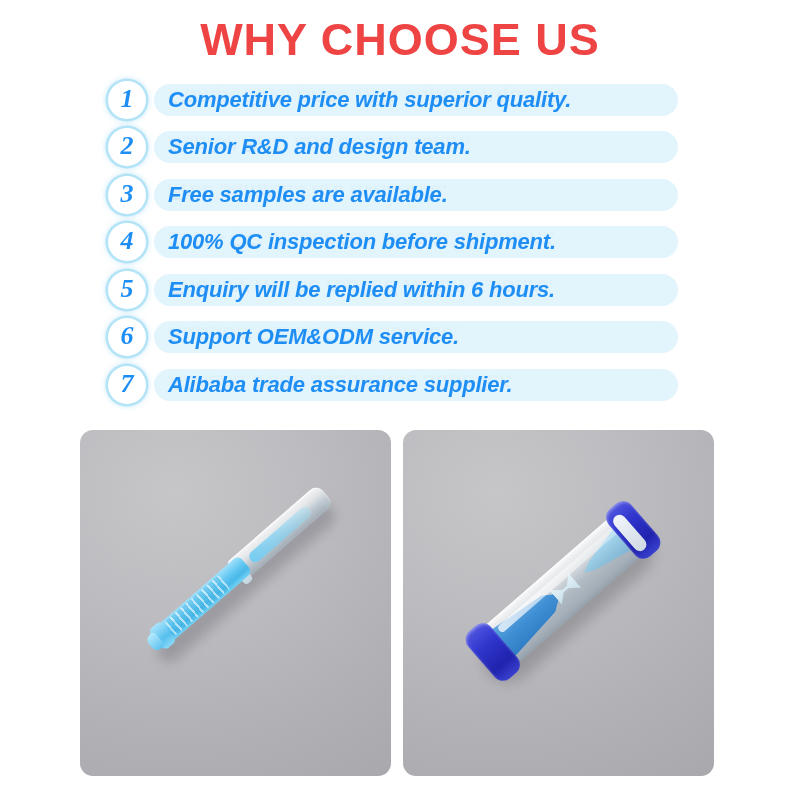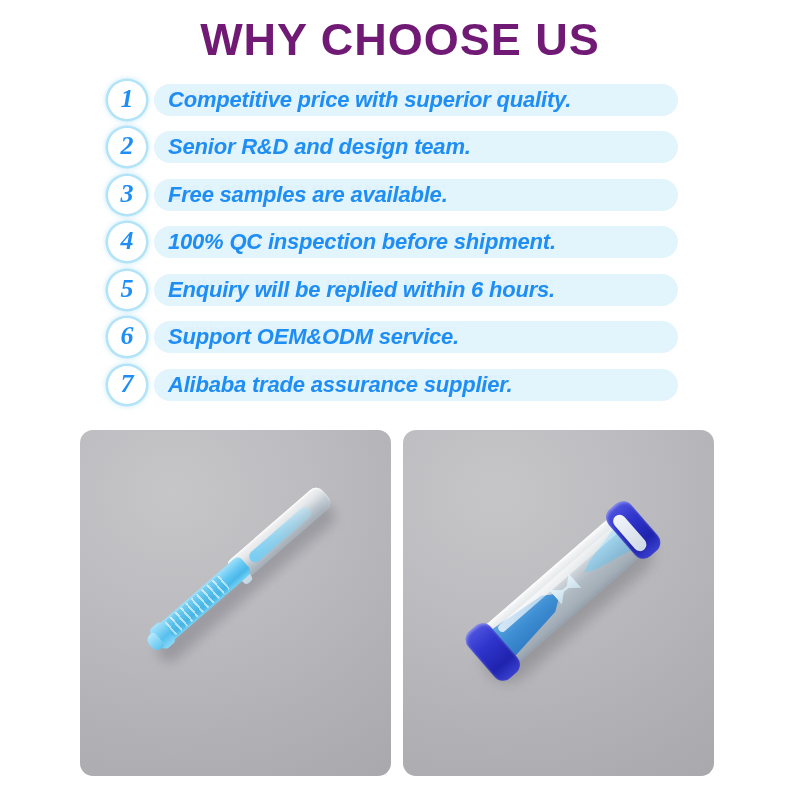--- a/index.html
+++ b/index.html
@@ -18,21 +18,21 @@
   
   .page-title {
     position: absolute;
     left: 0;
     top: 14px;
     width: 800px;
     text-align: center;
     font-size: 45px;
     font-weight: bold;
     letter-spacing: 1px;
-    color: #701a75;
+    color: #ef4444;
     font-family: "Liberation Sans", sans-serif;
     white-space: nowrap;
   }
 
   
   .benefits {
     position: absolute;
     left: 108px;
     top: 76px;
     width: 570px;

